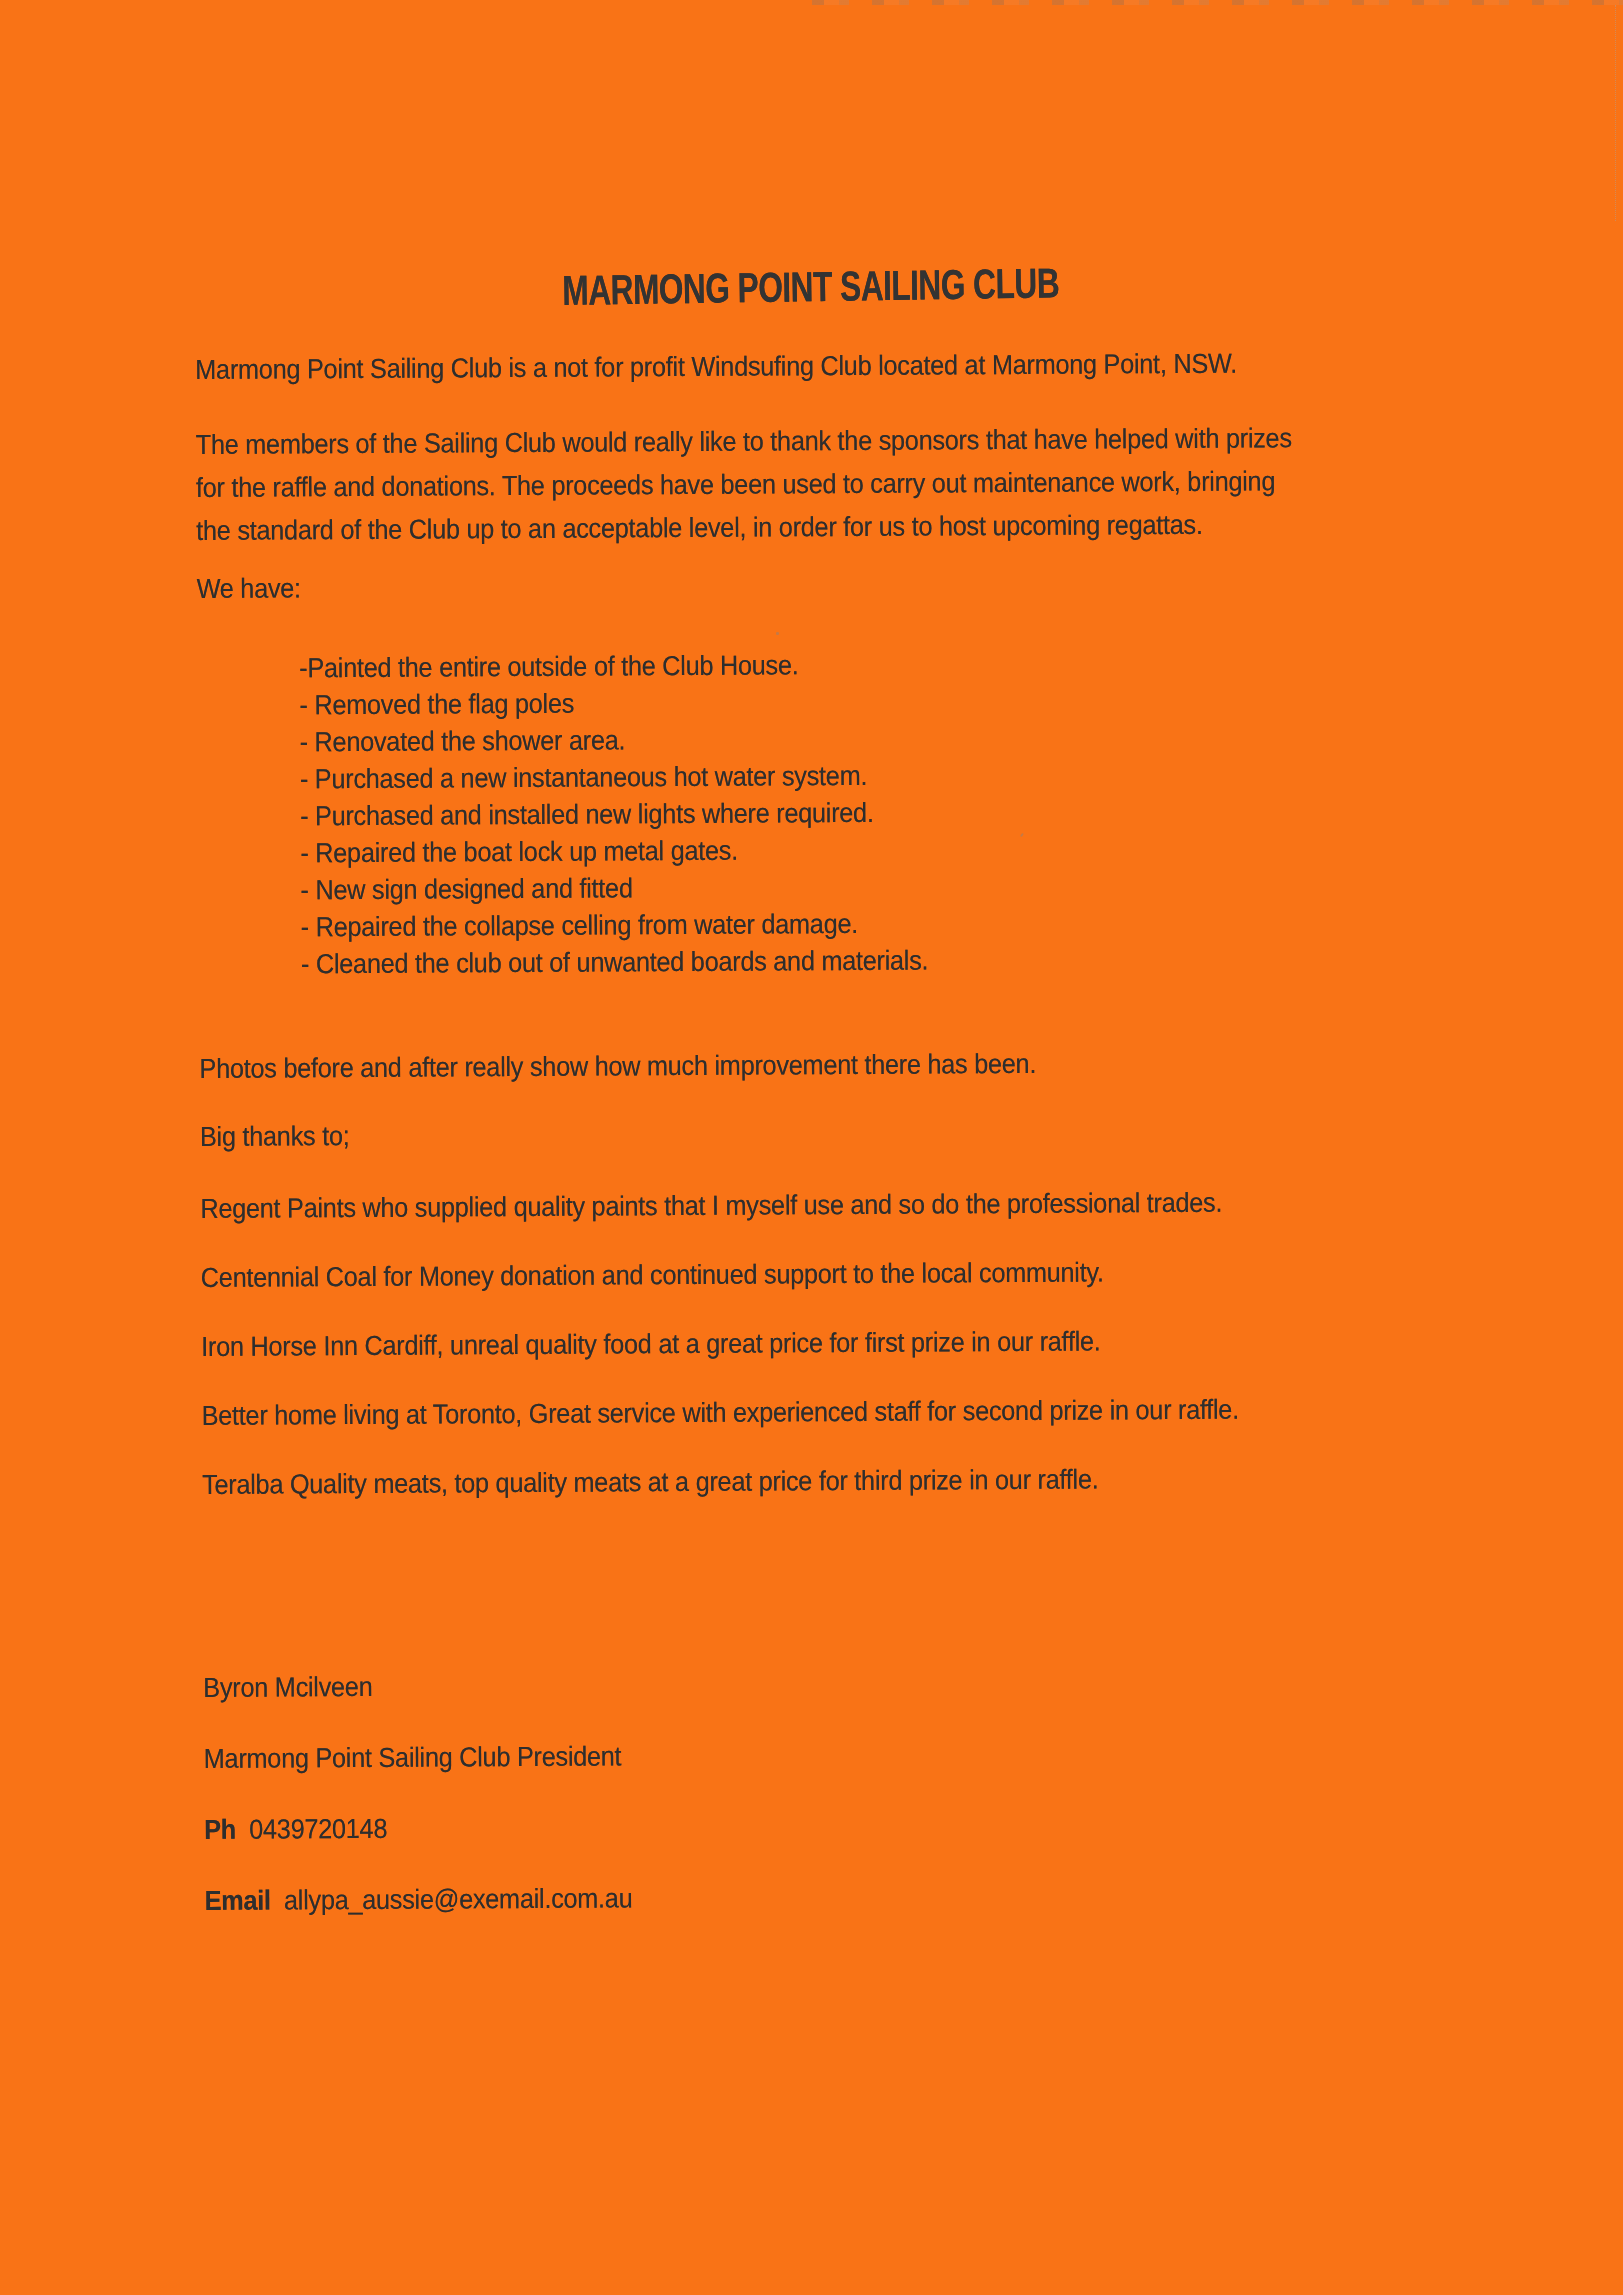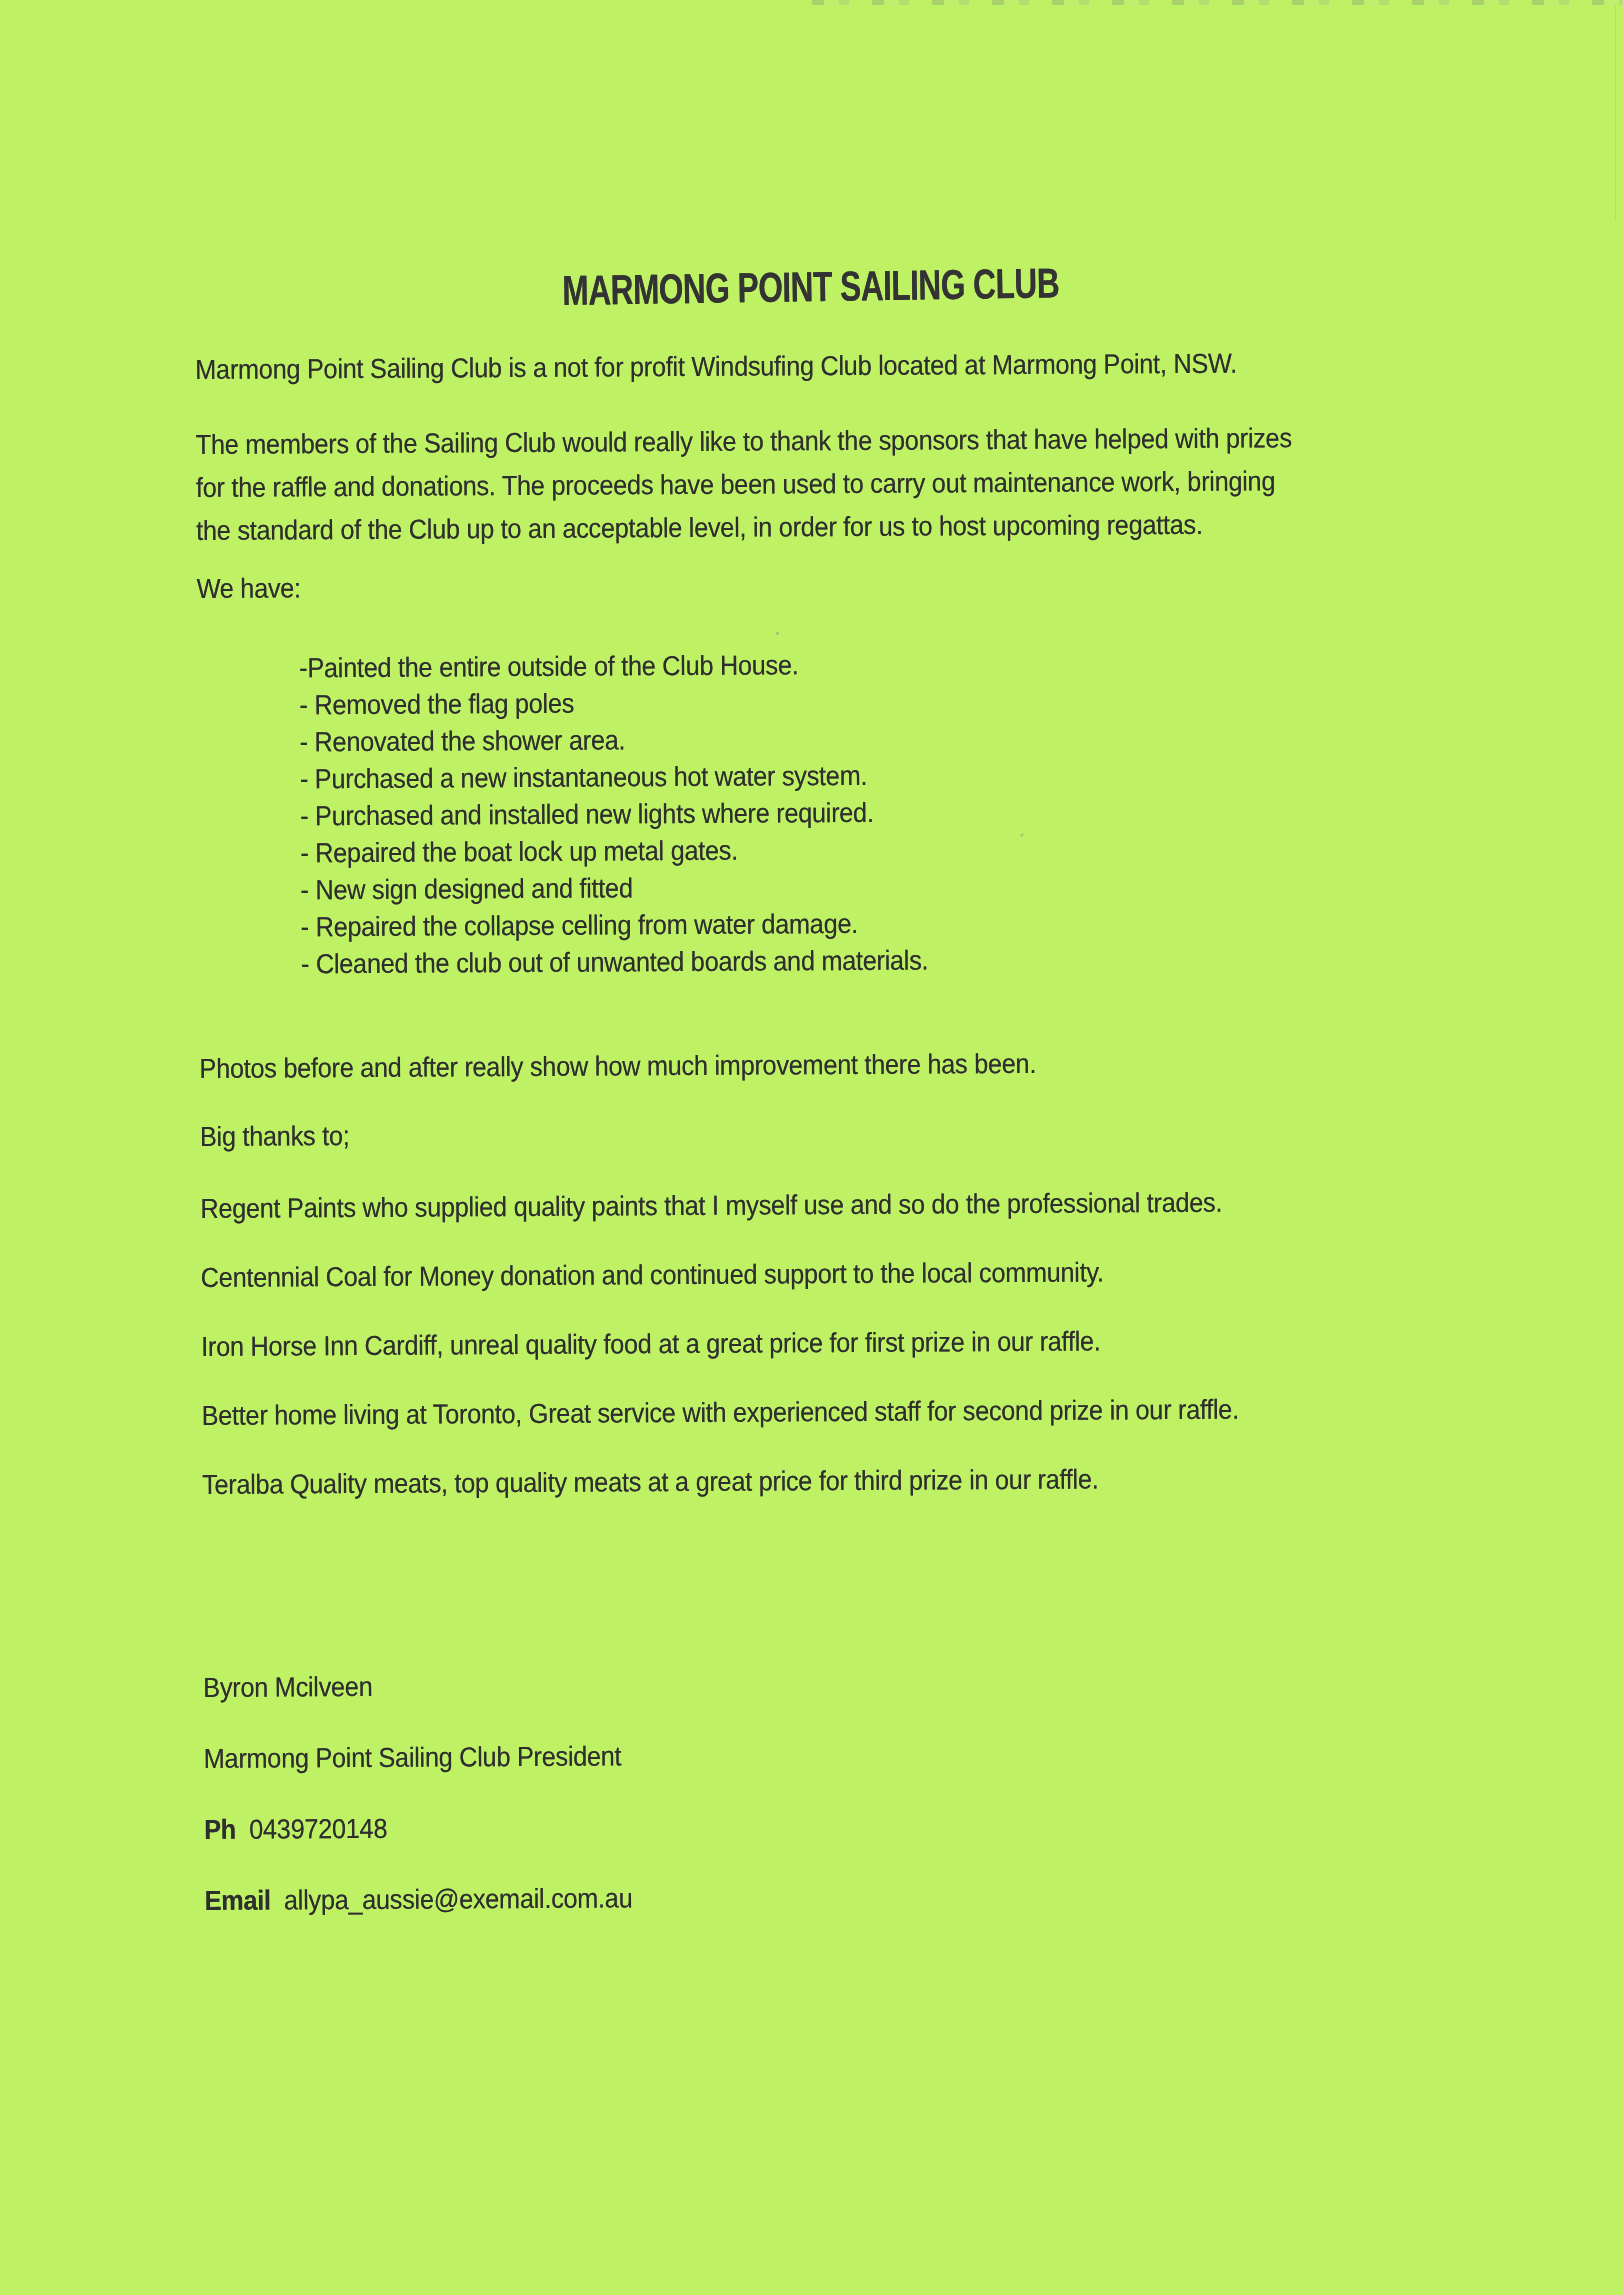--- a/index.html
+++ b/index.html
@@ -11,21 +11,21 @@
     height: 2295px;
     background: #ffffff;
     font-family: "Liberation Sans", sans-serif;
     color: #2e2e2e;
     overflow: hidden;
     position: relative;
   }
   .sheet {
     position: absolute;
     inset: 0;
-    background: #bef264;
+    background: #f97316;
   }
   
   .content {
     position: absolute;
     left: 193px;
     top: 0;
     width: 1339px;
     height: 2295px;
     transform: rotate(-0.35deg) scaleX(0.92);
     transform-origin: 0 0;

